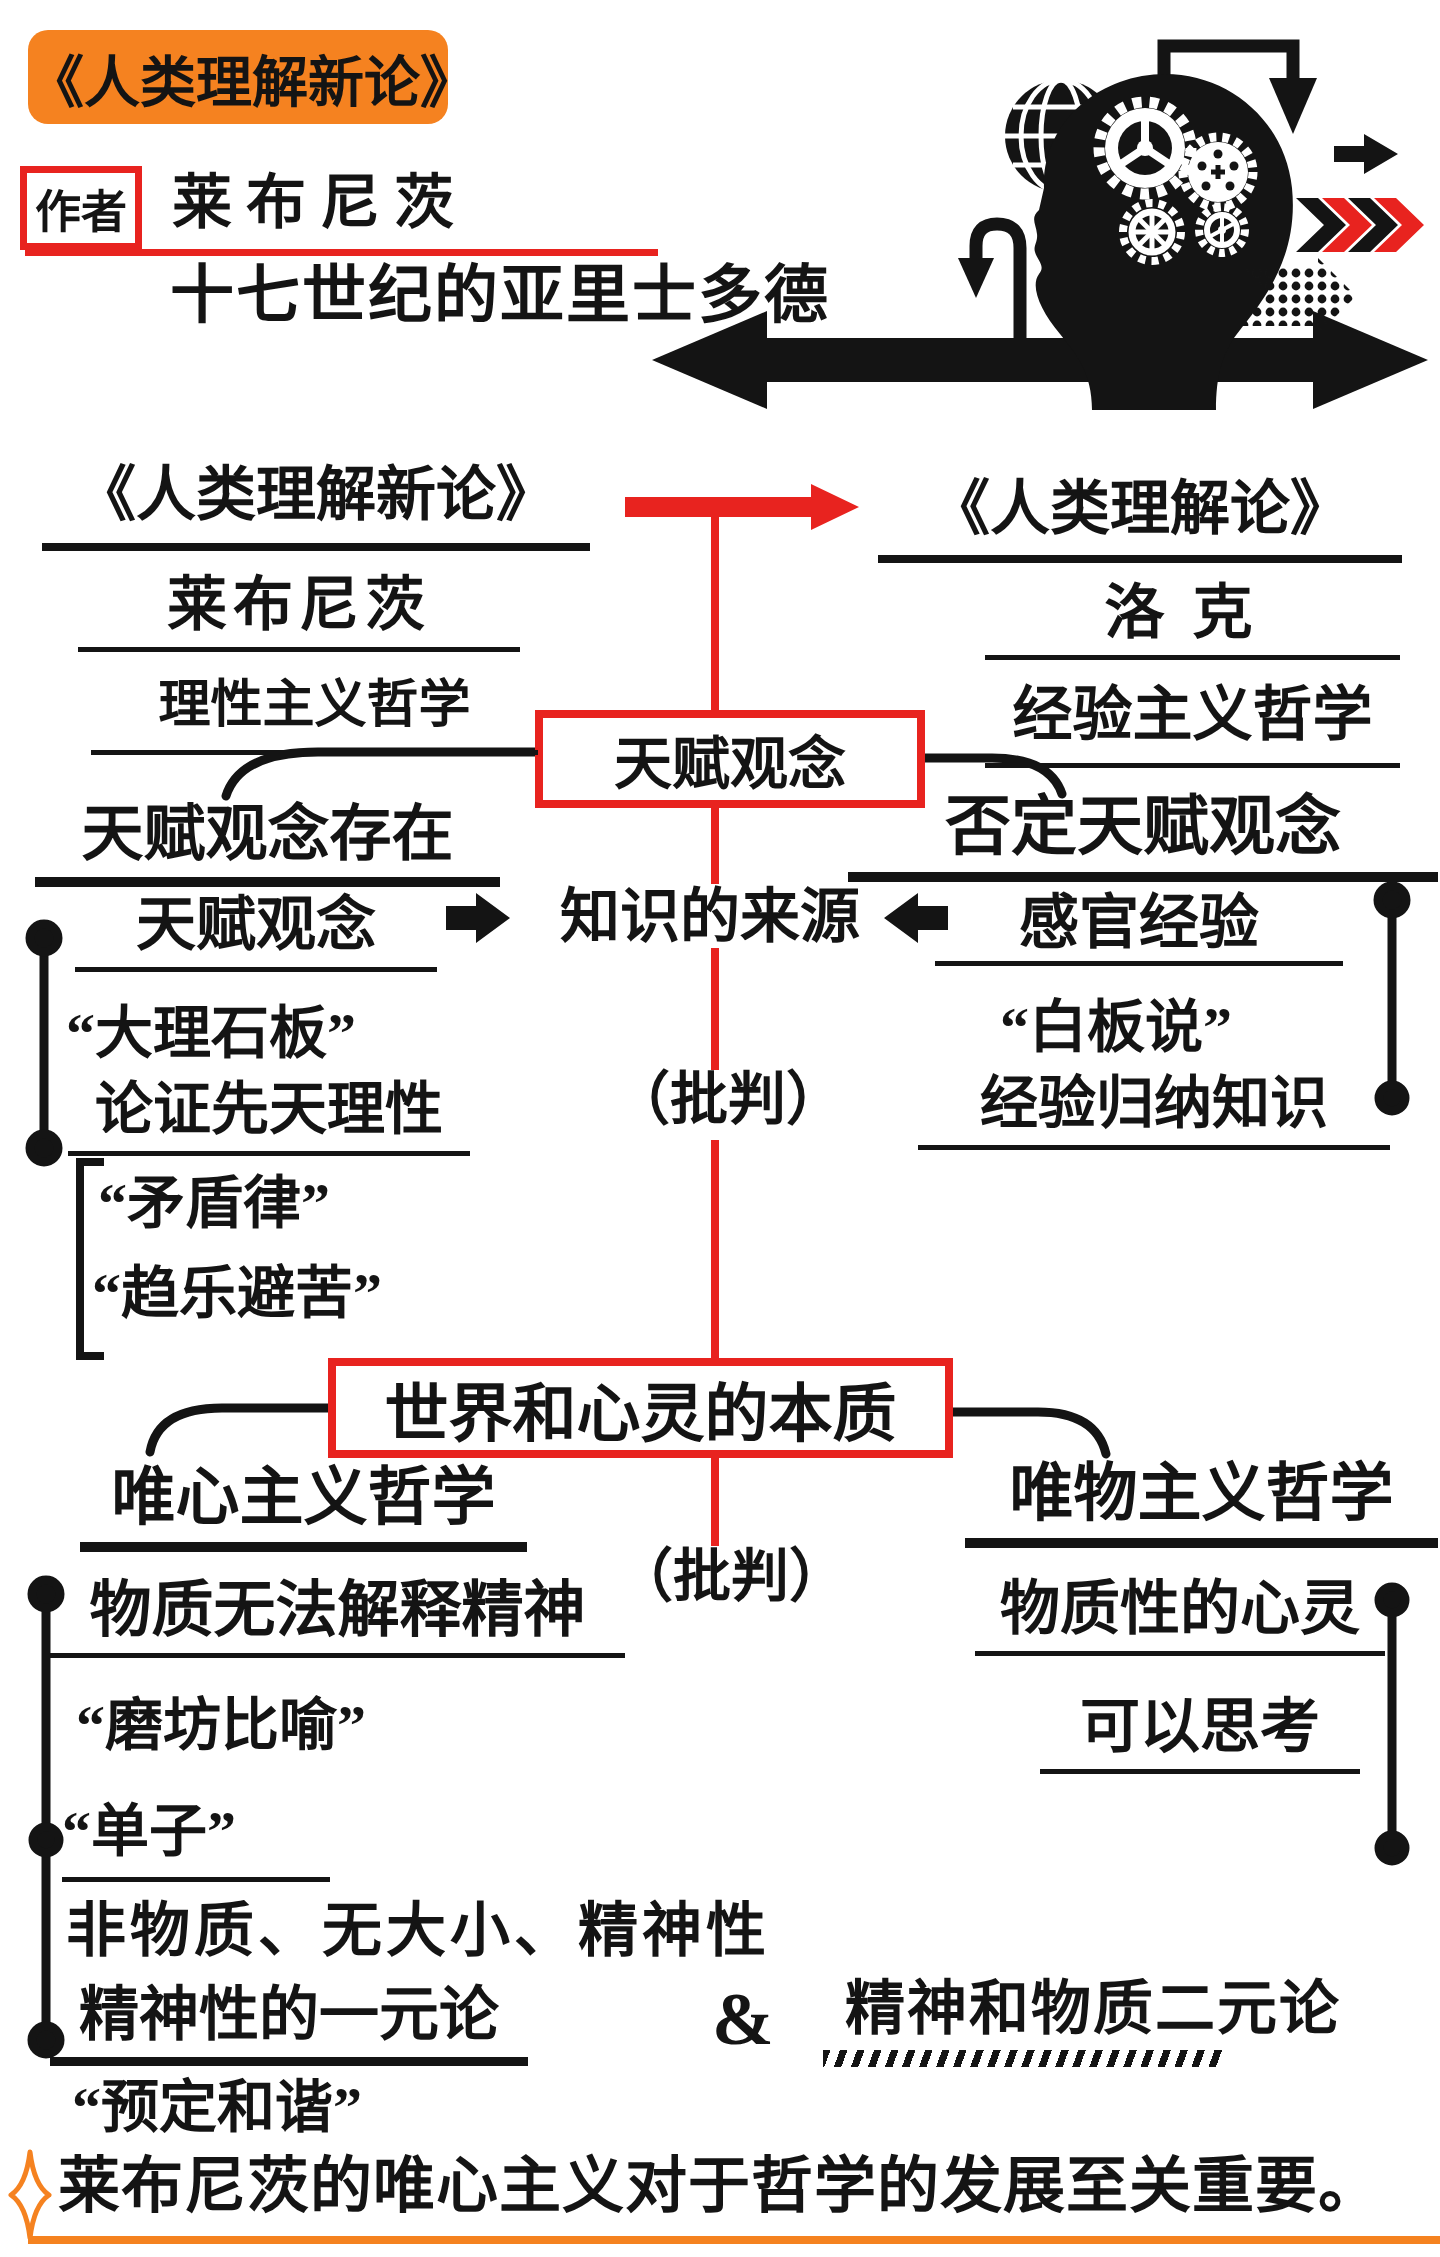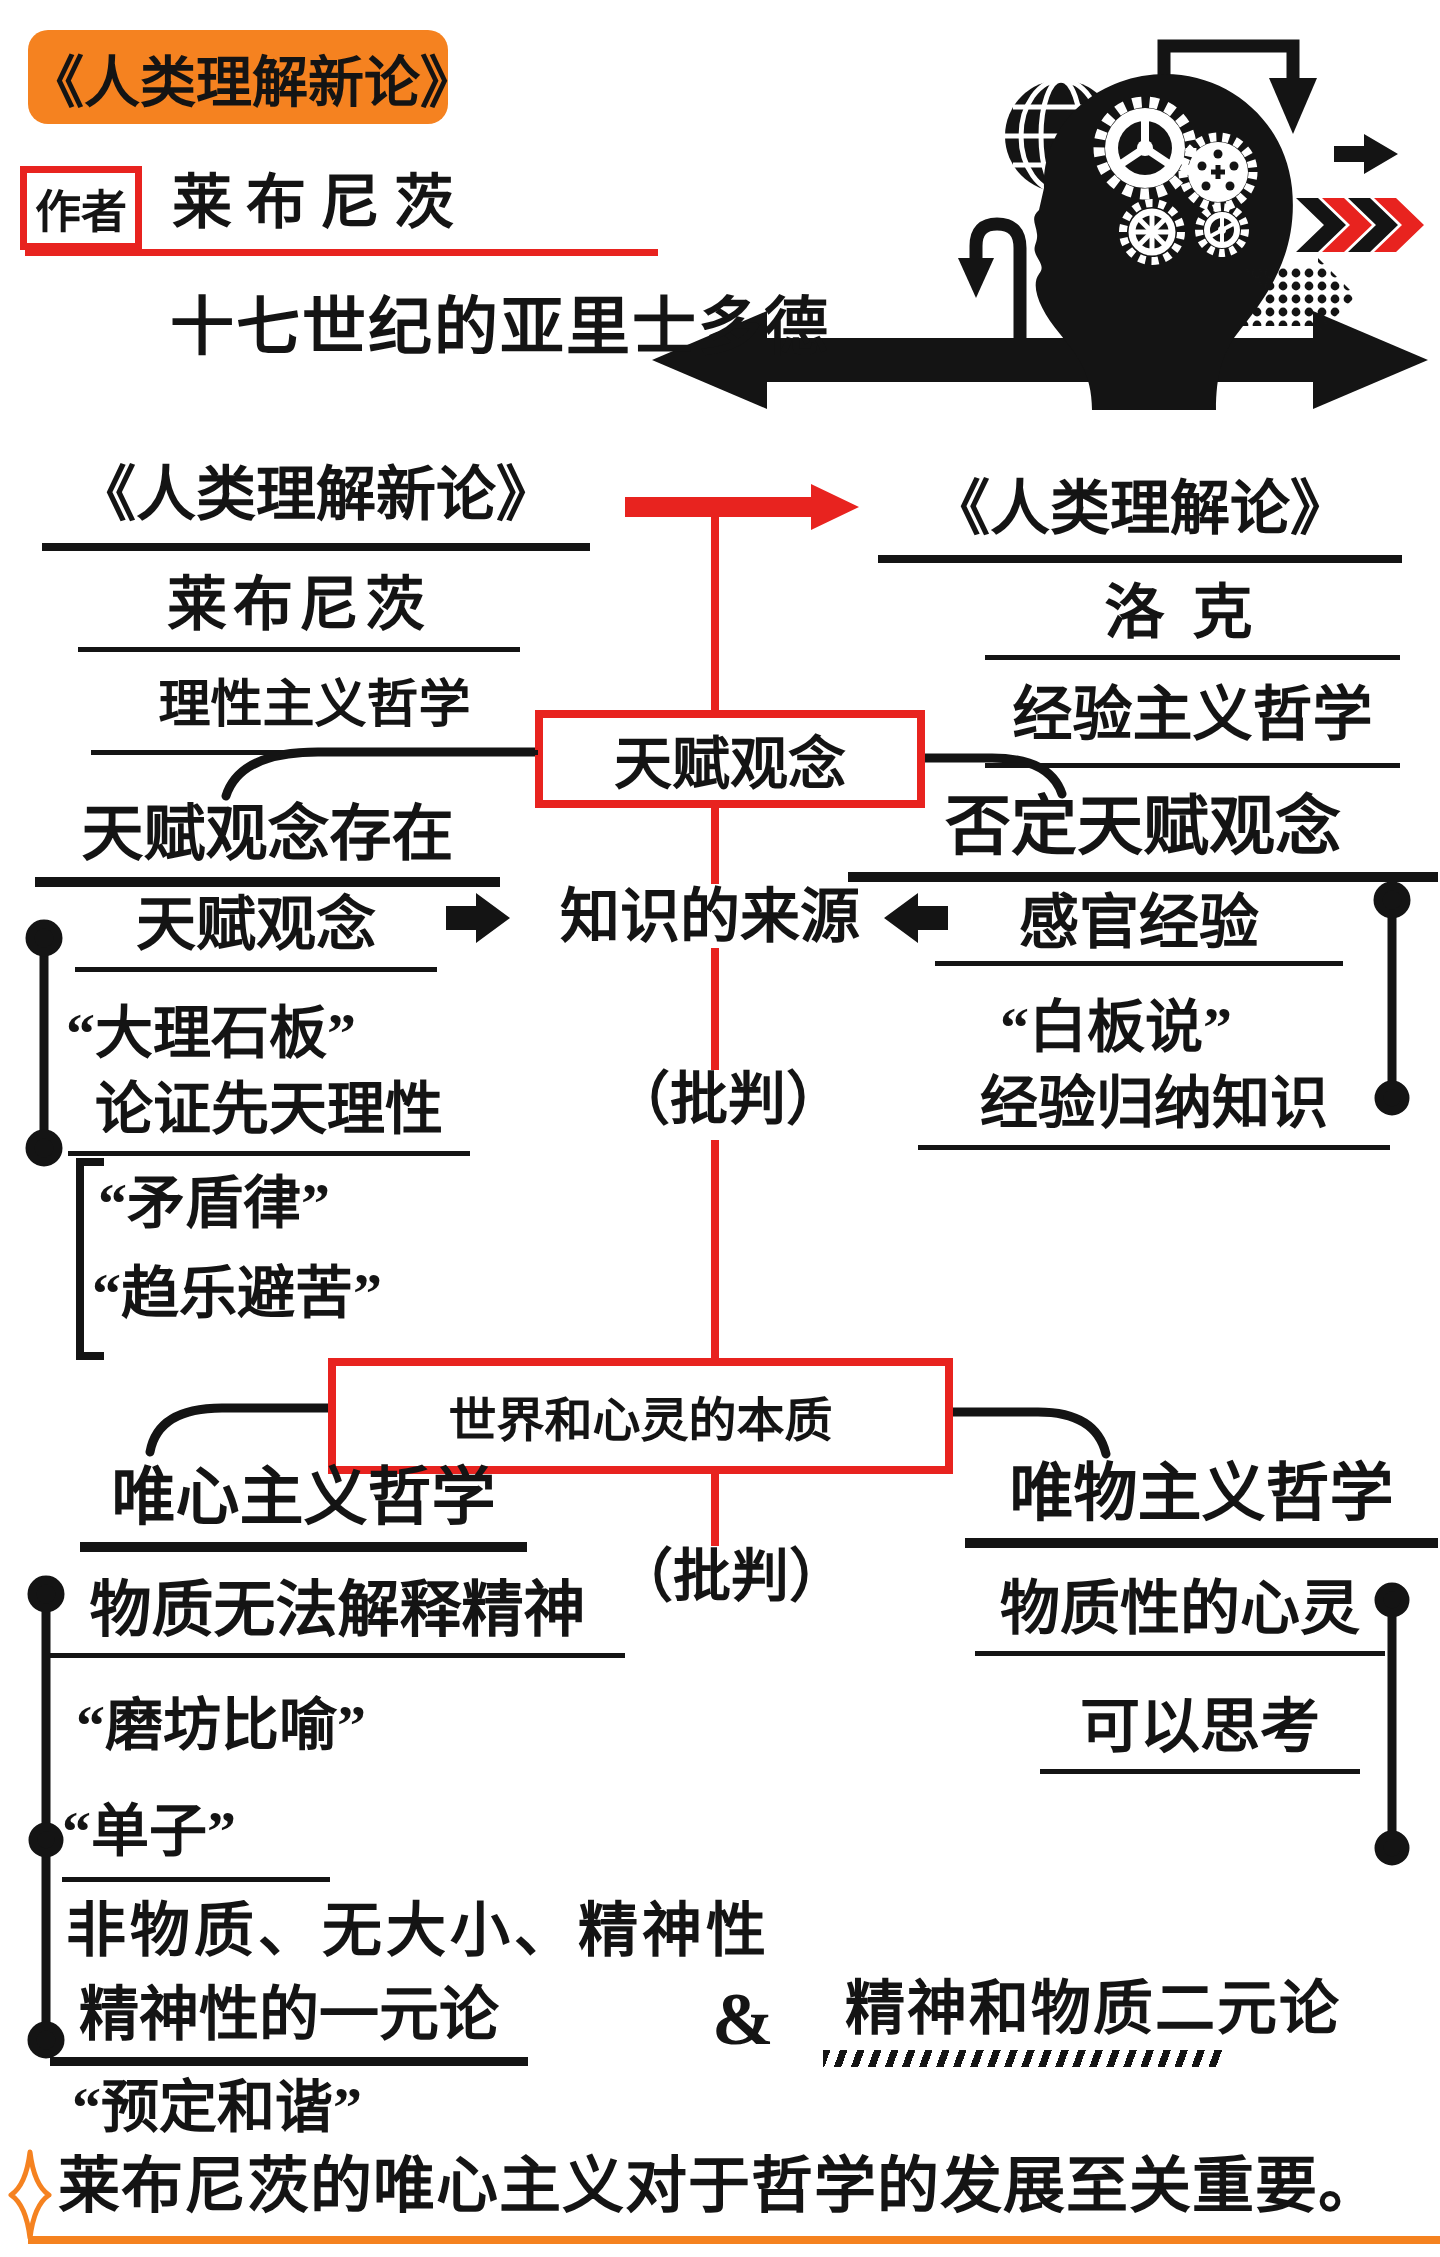--- a/index.html
+++ b/index.html
@@ -15,21 +15,21 @@
   .u5{border-bottom:5px solid #141414;padding-bottom:8px;}
   .u10{border-bottom:10px solid #141414;padding-bottom:8px;}
 
   
   .title-box{left:28px;top:30px;width:420px;height:94px;background:#f58220;border-radius:20px;
     display:flex;align-items:center;justify-content:center;font-size:56px;font-weight:700;z-index:3;}
   .author-box{left:20px;top:166px;width:122px;height:84px;border:7px solid #e8231f;
     display:flex;align-items:center;justify-content:center;font-size:46px;font-weight:700;z-index:3;background:#fff;}
   .author-name{left:172px;top:170px;font-size:60px;letter-spacing:14px;}
   .red-underline{left:25px;top:249px;width:633px;height:7px;background:#e8231f;z-index:2;}
-  .epithet{left:170px;top:260px;font-size:64px;letter-spacing:2px;margin-top:32px;}
+  .epithet{left:170px;top:260px;font-size:64px;letter-spacing:2px;}
 
   
   .illu{left:640px;top:20px;width:800px;height:390px;z-index:2;}
 
   
   .bL-title{left:42px;top:462px;width:548px;font-size:60px;border-bottom:8px solid #141414;padding-bottom:14px;}
   .bL-author{left:78px;top:572px;width:442px;font-size:60px;letter-spacing:6px;}
   .bL-school{left:91px;top:676px;width:447px;font-size:52px;padding-bottom:16px !important;}
   .bR-title{left:878px;top:476px;width:524px;font-size:60px;border-bottom:8px solid #141414;padding-bottom:12px;}
   .bR-author{left:985px;top:580px;width:415px;font-size:60px;letter-spacing:28px;}
@@ -40,21 +40,21 @@
   .vseg1{top:514px;height:196px;}
   .vseg2{top:808px;height:76px;}
   .vseg3{top:948px;height:122px;}
   .vseg4{top:1140px;height:218px;}
   .vseg5{top:1458px;height:88px;}
 
   
   .topic-box{border:8px solid #e8231f;background:#fff;display:flex;align-items:center;justify-content:center;
     font-weight:600;z-index:2;position:absolute;}
   .box1{left:535px;top:710px;width:390px;height:98px;font-size:58px;}
-  .box2{left:328px;top:1358px;width:625px;height:116px;font-size:48px;}
+  .box2{left:328px;top:1358px;width:625px;height:100px;font-size:64px;}
 
   
   .cL-stance{left:35px;top:800px;width:465px;font-size:62px;}
   .cL-basis{left:75px;top:892px;width:362px;font-size:60px;}
   .cC-source{left:540px;top:884px;width:340px;font-size:60px;}
   .cR-stance{left:848px;top:790px;width:590px;font-size:66px;}
   .cR-basis{left:935px;top:890px;width:408px;font-size:60px;padding-bottom:4px !important;}
   .cL-meta{left:66px;top:1002px;font-size:58px;}
   .cR-meta{left:1000px;top:996px;font-size:58px;}
   .cL-arg{left:68px;top:1078px;width:402px;font-size:58px;}

